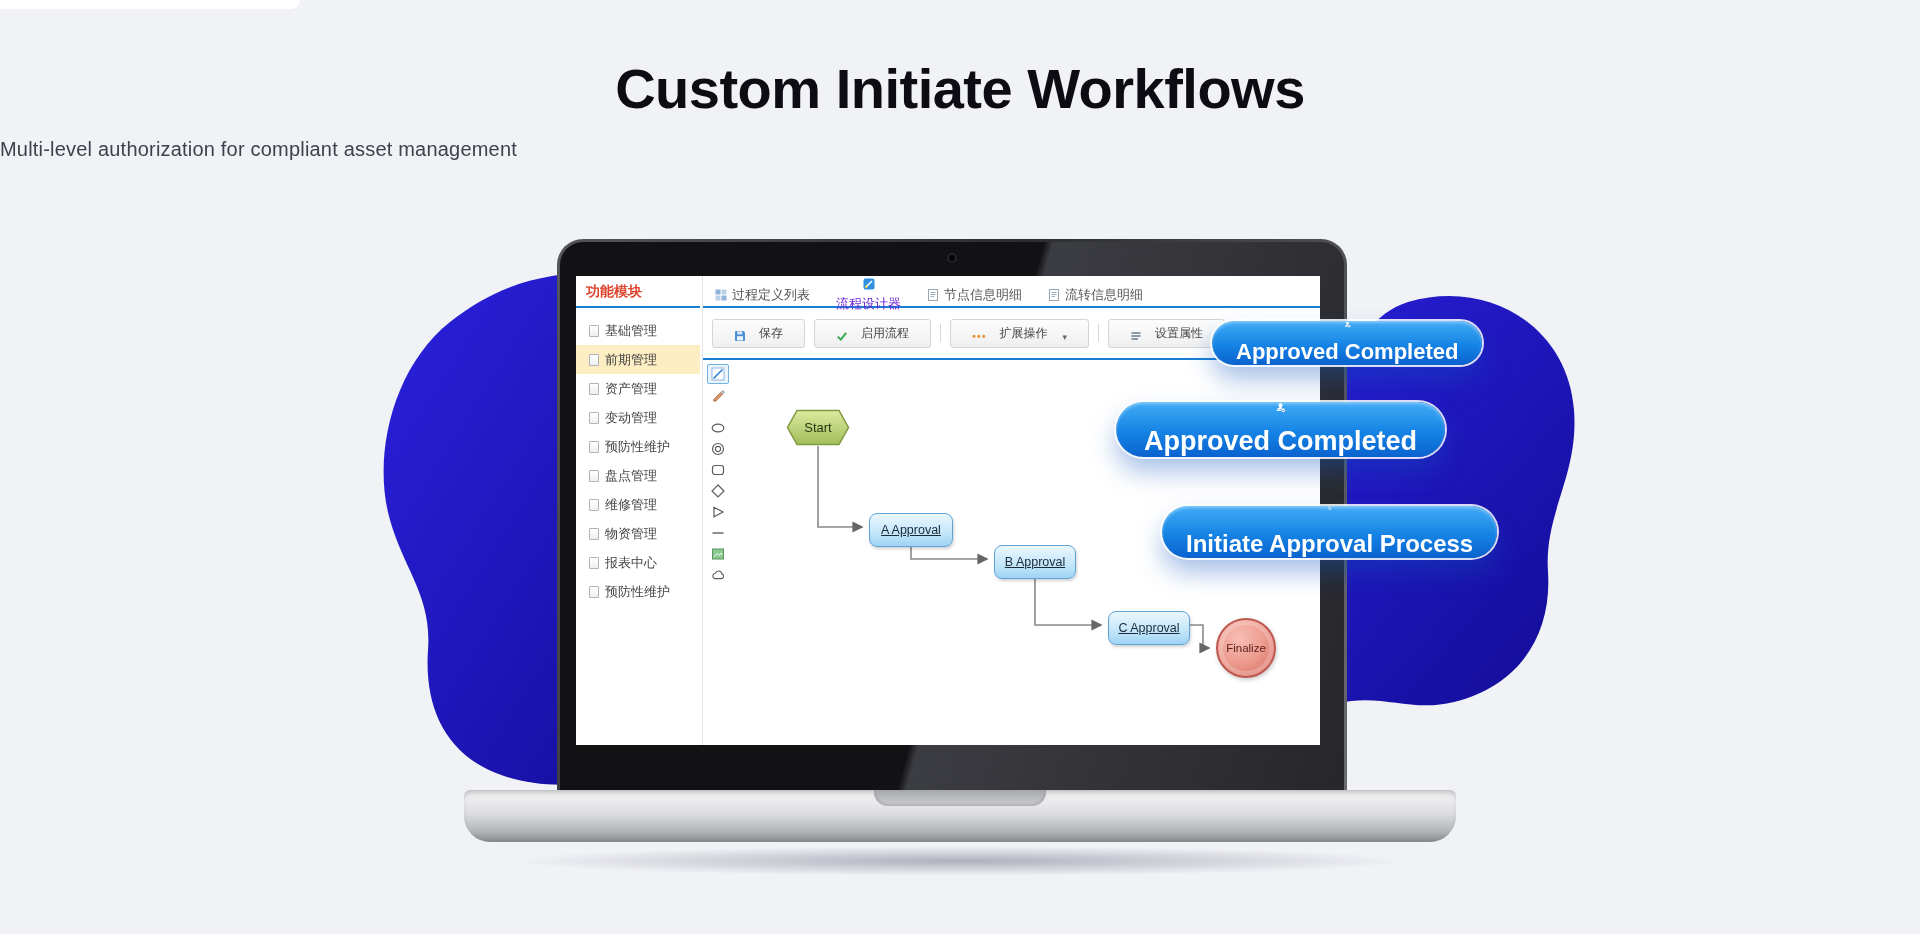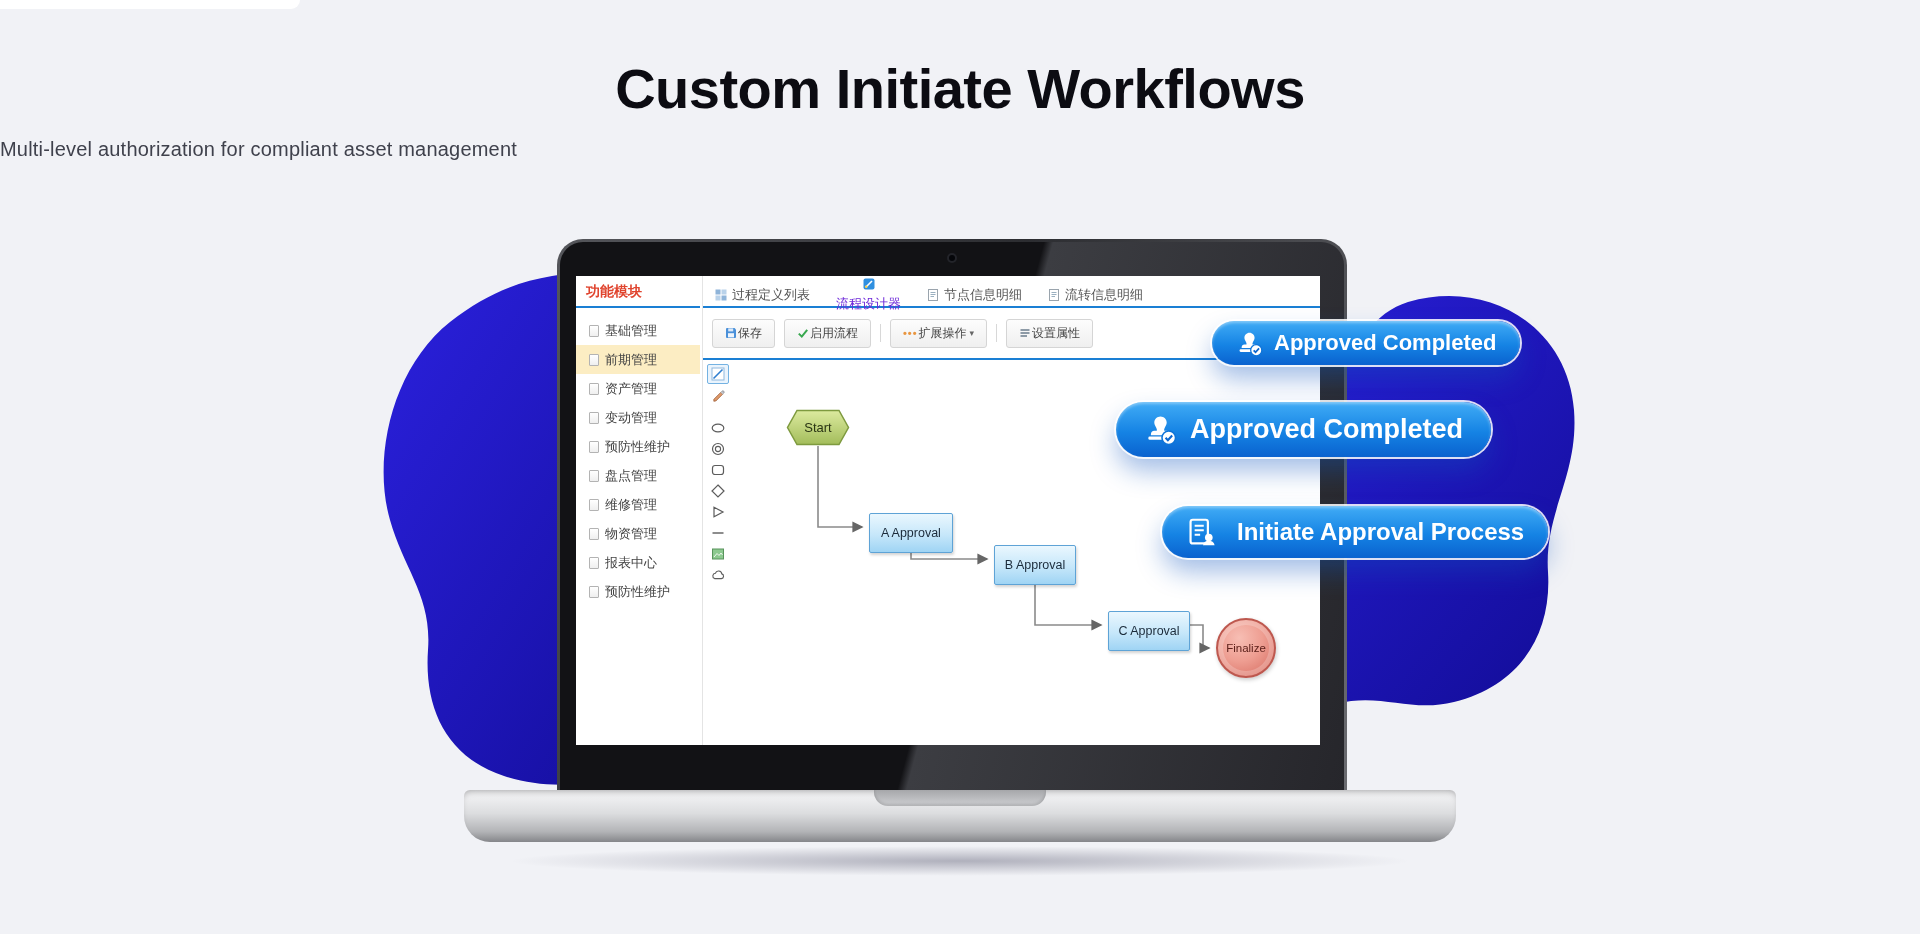--- a/index.html
+++ b/index.html
@@ -46,50 +46,50 @@
   .doc-ico { width:10px; height:12px; border:1px solid #b3b3b3; background:linear-gradient(#ffffff,#efefef); border-radius:1px; flex:none; }
 
   .v-divider { position:absolute; left:126px; top:0; bottom:0; width:1px; background:#e4e4e4; }
 
   .main { position:absolute; left:127px; top:0; right:0; bottom:0; background:#fff; }
   .tabs { display:flex; align-items:center; height:32px; gap:26px; padding-left:12px; border-bottom:2px solid #1a7fd4; }
   .tab { display:flex; align-items:center; gap:5px; font-size:13px; color:#555; cursor:default;margin-top:8px; }
   .tab.active { color:#6d28d9;flex-direction:column; }
 
   .toolbar { display:flex; align-items:center; height:52px; gap:9px; padding-left:9px; border-bottom:2px solid #1a7fd4; }
-  .tbtn { display:flex; align-items:center; gap:1px; background:linear-gradient(#fdfdfd,#efefef);
-          border:1px solid #d5d5d5; border-radius:3px; padding:5px 12px; font-size:12px; color:#444; }
+  .tbtn { display:flex; align-items:flex-end; gap:13px; background:linear-gradient(#fdfdfd,#efefef);
+          border:1px solid #d5d5d5; border-radius:3px; padding:5px 21px; font-size:12px; color:#444; }
   .tsep { width:1px; height:18px; background:#d8d8d8; }
   .dots { color:#e8953f; font-weight:bold; font-size:11px; letter-spacing:1px; }
   .caret { font-size:9px; color:#666; margin-left:2px; }
 
   .canvas { position:absolute; left:0; right:0; top:84px; bottom:0; background:#fff; }
   .palette { position:absolute; left:2px; top:4px; width:26px; display:flex; flex-direction:column; align-items:center; }
   .ptool { width:22px; height:20px; display:flex; align-items:center; justify-content:center; margin-bottom:1px; border:1px solid transparent; }
   .ptool.selected { border:1px solid #74b2e2; background:#eaf4fd; border-radius:2px; }
   .pgap { height:12px; }
 
   .wires { position:absolute; left:0; top:0; width:100%; height:100%; pointer-events:none; }
   .wire { stroke:#8a8a8a; stroke-width:1.6; fill:none; marker-end:url(#arr); }
 
   .node-start { position:absolute; }
-  .node-task { position:absolute; display:flex; align-items:center; justify-content:center; width:84px; height:40px;
+  .node-task { position:absolute; display:flex; align-items:center; justify-content:center; width:84px; height:34px;
                background:linear-gradient(180deg,#eaf7fe 0%, #c6e7fa 55%, #9fd4f4 100%);
-               border:1px solid #5ea3d6; border-radius:2px; font-size:12.5px; color:#1b2b3a;
-               box-shadow:1px 2px 3px rgba(0,0,0,.18); }
+               border:1px solid #5ea3d6; border-radius:8px; font-size:12.5px; color:#1b2b3a;
+               box-shadow:1px 2px 3px rgba(0,0,0,.18);text-decoration:underline; }
   .node-end { position:absolute; width:60px; height:60px; border-radius:50%;
               background:radial-gradient(circle at 38% 32%, #f7beb4 0%, #ee9e92 45%, #dd7a6e 80%, #cf685e 100%);
               border:2px solid #bd584f; box-shadow:inset 0 0 0 5px rgba(255,255,255,.22), 1px 2px 4px rgba(0,0,0,.2);
               display:flex; align-items:center; justify-content:center; font-size:11.5px; color:#5d211b; }
 
   
   .badge { position:absolute; z-index:3; display:flex; align-items:center; color:#fff; font-weight:bold;
            border-radius:999px; white-space:nowrap;
            background:linear-gradient(180deg,#41acf6 0%, #1583e4 55%, #0a62cf 100%);
-           box-shadow:0 0 0 2px rgba(255,255,255,.85), 0 14px 26px rgba(15,85,190,.38), inset 0 2px 3px rgba(255,255,255,.35); }
+           box-shadow:0 0 0 2px rgba(255,255,255,.85), 0 14px 26px rgba(15,85,190,.38), inset 0 2px 3px rgba(255,255,255,.35);flex-direction:column; }
   .badge-1 { left:1212px; top:321px; height:44px; padding:0 24px; font-size:22px; gap:11px; }
   .badge-2 { left:1116px; top:402px; height:55px; padding:0 28px; font-size:27px; gap:13px; }
   .badge-3 { left:1162px; top:506px; height:52px; padding:0 24px; font-size:24px; gap:20px; }
   .badge-1 .badge-ico { width:27px; height:27px; }
   .badge-2 .badge-ico { width:33px; height:33px; }
   .badge-3 .badge-ico { width:31px; height:31px; }
 </style>
 </head>
 <body>
 

